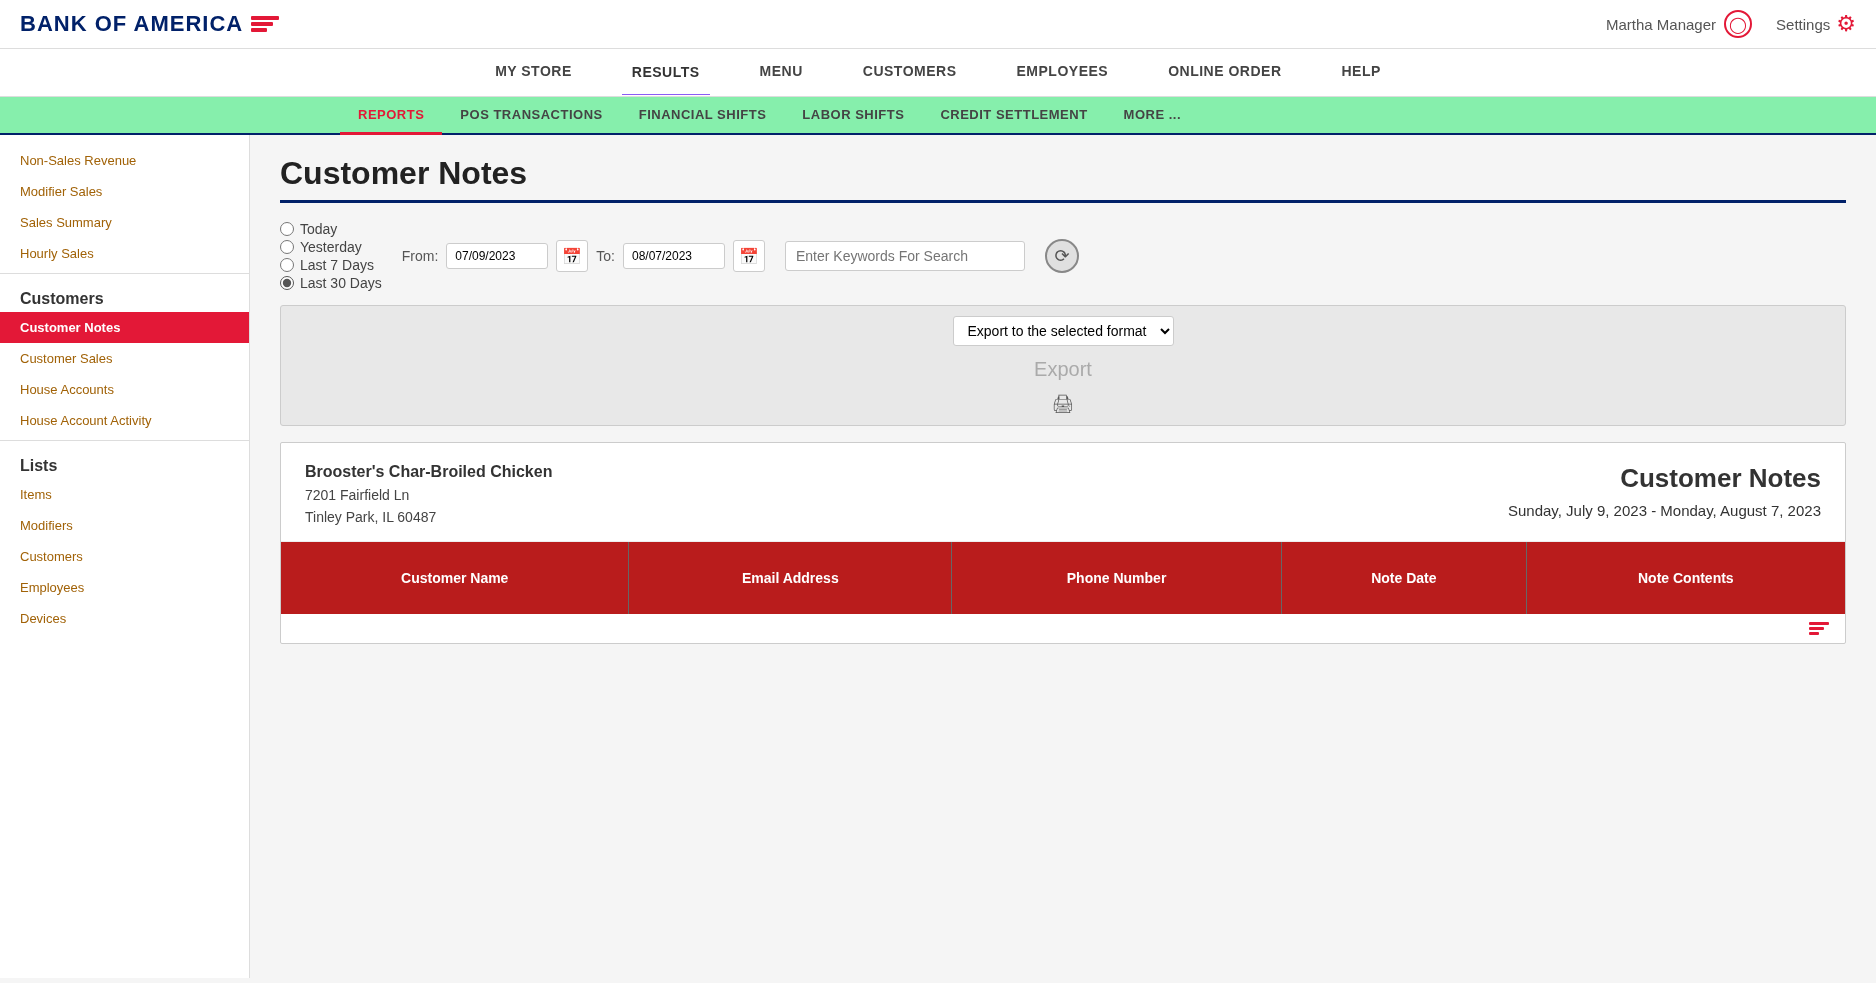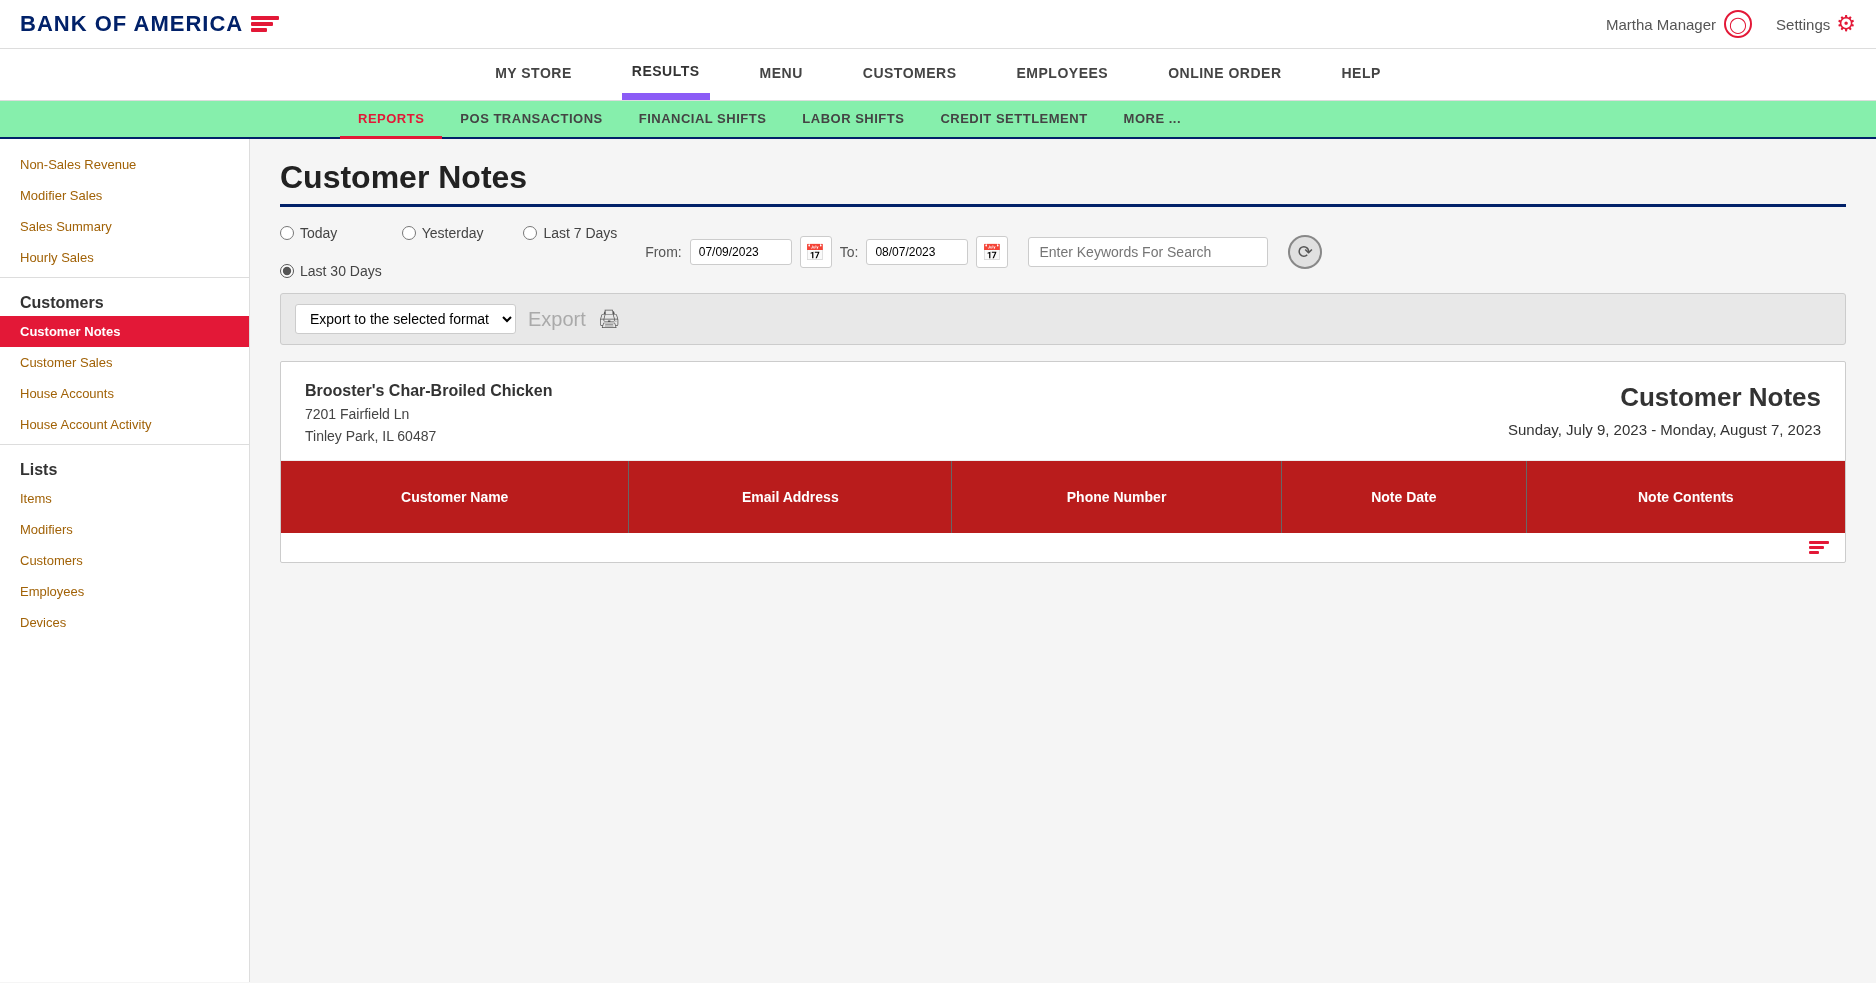--- a/index.html
+++ b/index.html
@@ -91,21 +91,21 @@
       font-size: 14px;
       font-weight: bold;
       color: #444;
       cursor: pointer;
       text-transform: uppercase;
       letter-spacing: 0.5px;
       border-bottom: 3px solid transparent;
     }
     .main-nav-item.active {
       color: #333;
-      border-bottom: 7px solid #8b5cf6;
+      border-bottom: 1px solid #8b5cf6;
     }
 
     
     .sub-nav {
       background: #86efac;
       border-bottom: 2px solid #012169;
       display: flex;
       align-items: center;
       padding: 0 20px 0 340px;
       gap: 0;
@@ -186,22 +186,22 @@
 
     
     .filter-row {
       display: flex;
       align-items: center;
       gap: 20px;
       margin-bottom: 14px;
     }
     .radio-group {
       display: grid;
-      grid-template-columns: 1fr 1fr 1fr;
-      gap: 22px 20px;
+      grid-template-columns: 1fr;
+      gap: 2px 20px;
     }
     .radio-label {
       display: flex;
       align-items: center;
       gap: 6px;
       font-size: 14px;
       color: #444;
       cursor: pointer;
     }
     .radio-input {
@@ -261,20 +261,21 @@
     
     .export-bar {
       background: #e8e8e8;
       border: 1px solid #ccc;
       border-radius: 3px;
       padding: 10px 14px;
       display: flex;
       align-items: center;
       gap: 12px;
       margin-bottom: 16px;
+      flex-direction: column;
     }
     .export-select {
       border: 1px solid #ccc;
       border-radius: 3px;
       padding: 5px 10px;
       font-size: 14px;
       background: #fff;
       cursor: pointer;
     }
     .export-btn {

